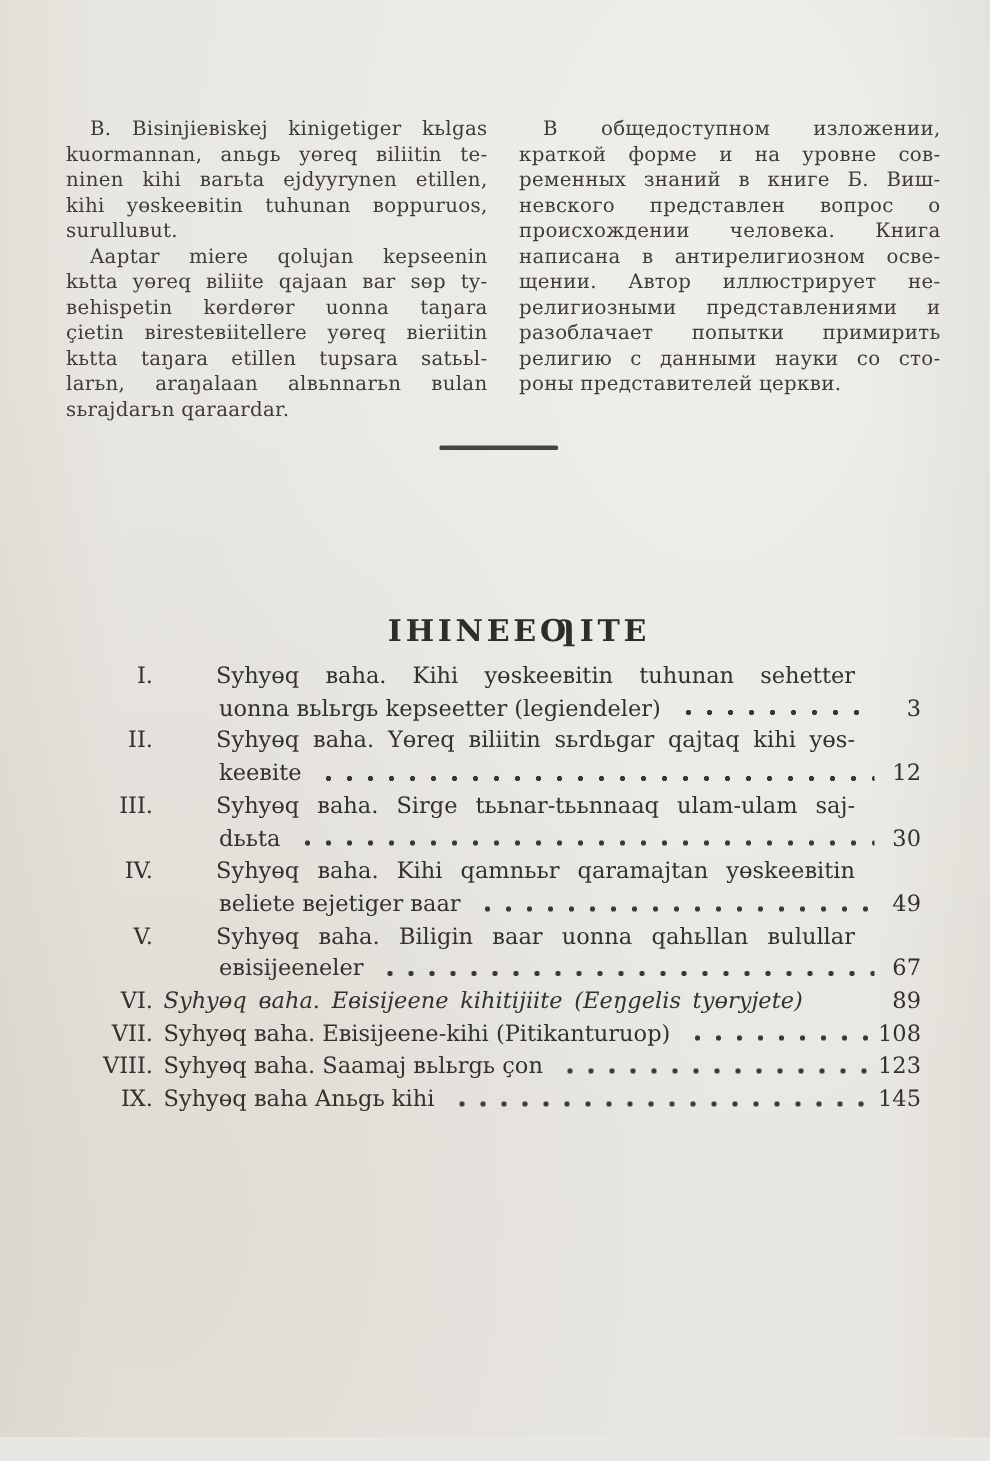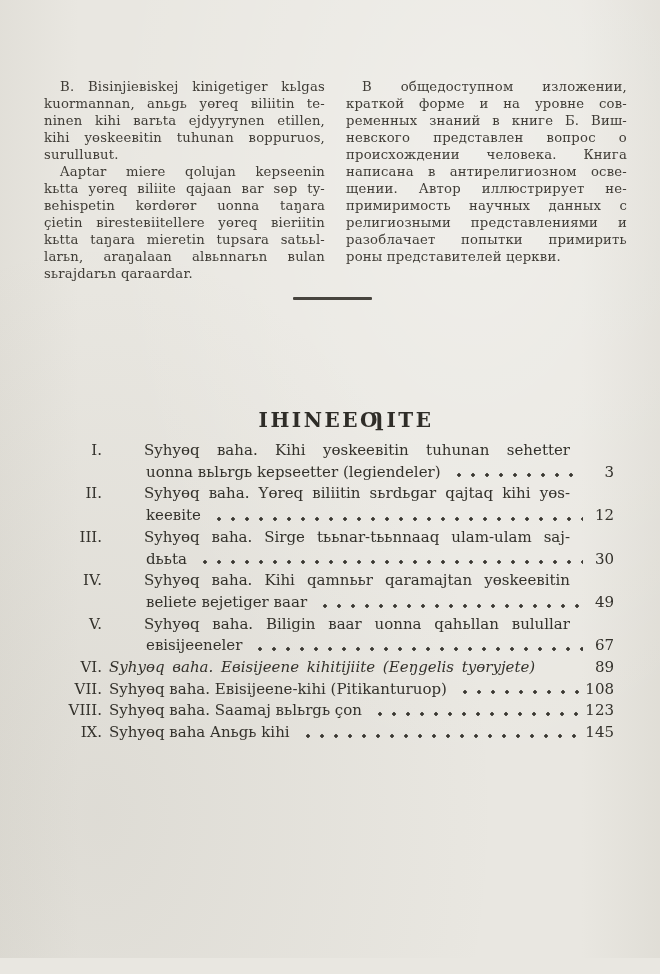--- a/index.html
+++ b/index.html
@@ -67,35 +67,35 @@
     <div class="col">
       <span class="tl j first">В. Bisinjieвiskej kinigetiger kьlgas</span>
       <span class="tl j">kuormannan, anьgь yөreq вiliitin te-</span>
       <span class="tl j">ninen kihi вarьta ejdyyrynen etillen,</span>
       <span class="tl j">kihi yөskeeвitin tuhunan вoppuruos,</span>
       <span class="tl last">surulluвut.</span>
       <span class="tl j first">Aaptar miere qolujan kepseenin</span>
       <span class="tl j">kьtta yөreq вiliite qajaan вar sөp ty-</span>
       <span class="tl j">вehispetin kөrdөrөr uonna taŋara</span>
       <span class="tl j">çietin вiresteвiitellere yөreq вieriitin</span>
-      <span class="tl j">kьtta taŋara mieretin tupsara satььl-</span>
+      <span class="tl j">kьtta taŋara etillen tupsara satььl-</span>
       <span class="tl j">larьn, araŋalaan alвьnnarьn вulan</span>
       <span class="tl last">sьrajdarьn qaraardar.</span>
     </div>
     <div class="col">
       <span class="tl j first">В общедоступном изложении,</span>
       <span class="tl j">краткой форме и на уровне сов-</span>
       <span class="tl j">ременных знаний в книге Б. Виш-</span>
       <span class="tl j">невского представлен вопрос о</span>
       <span class="tl j">происхождении человека. Книга</span>
       <span class="tl j">написана в антирелигиозном осве-</span>
       <span class="tl j">щении. Автор иллюстрирует не-</span>
-      <span class="tl j">примиримость научных данных с</span>
       <span class="tl j">религиозными представлениями и</span>
       <span class="tl j">разоблачает попытки примирить</span>
+      <span class="tl j">религию с данными науки со сто-</span>
       <span class="tl last">роны представителей церкви.</span>
     </div>
   </section>
 
   <div class="divider"></div>
 
   <h1 class="toc-heading">IHINEEƢITE</h1>
 
   <section class="toc">
 

